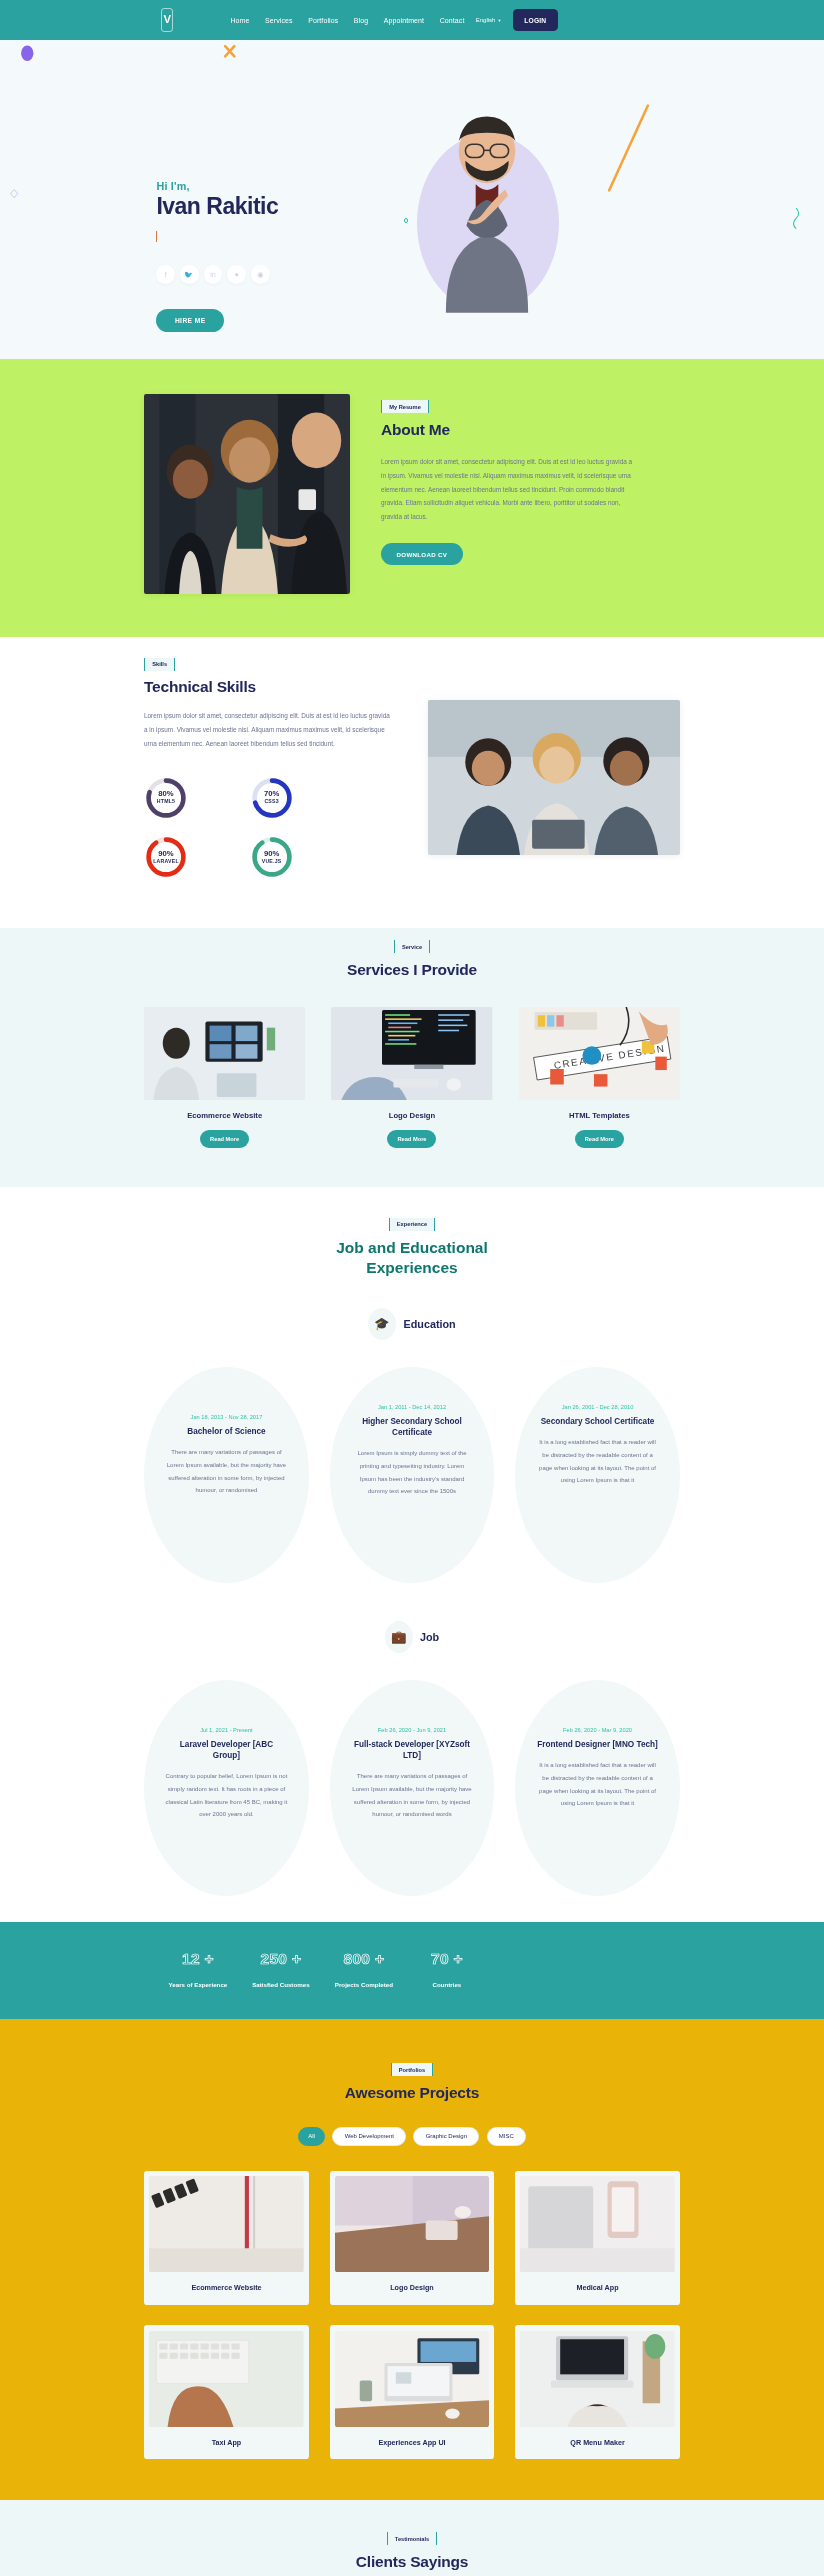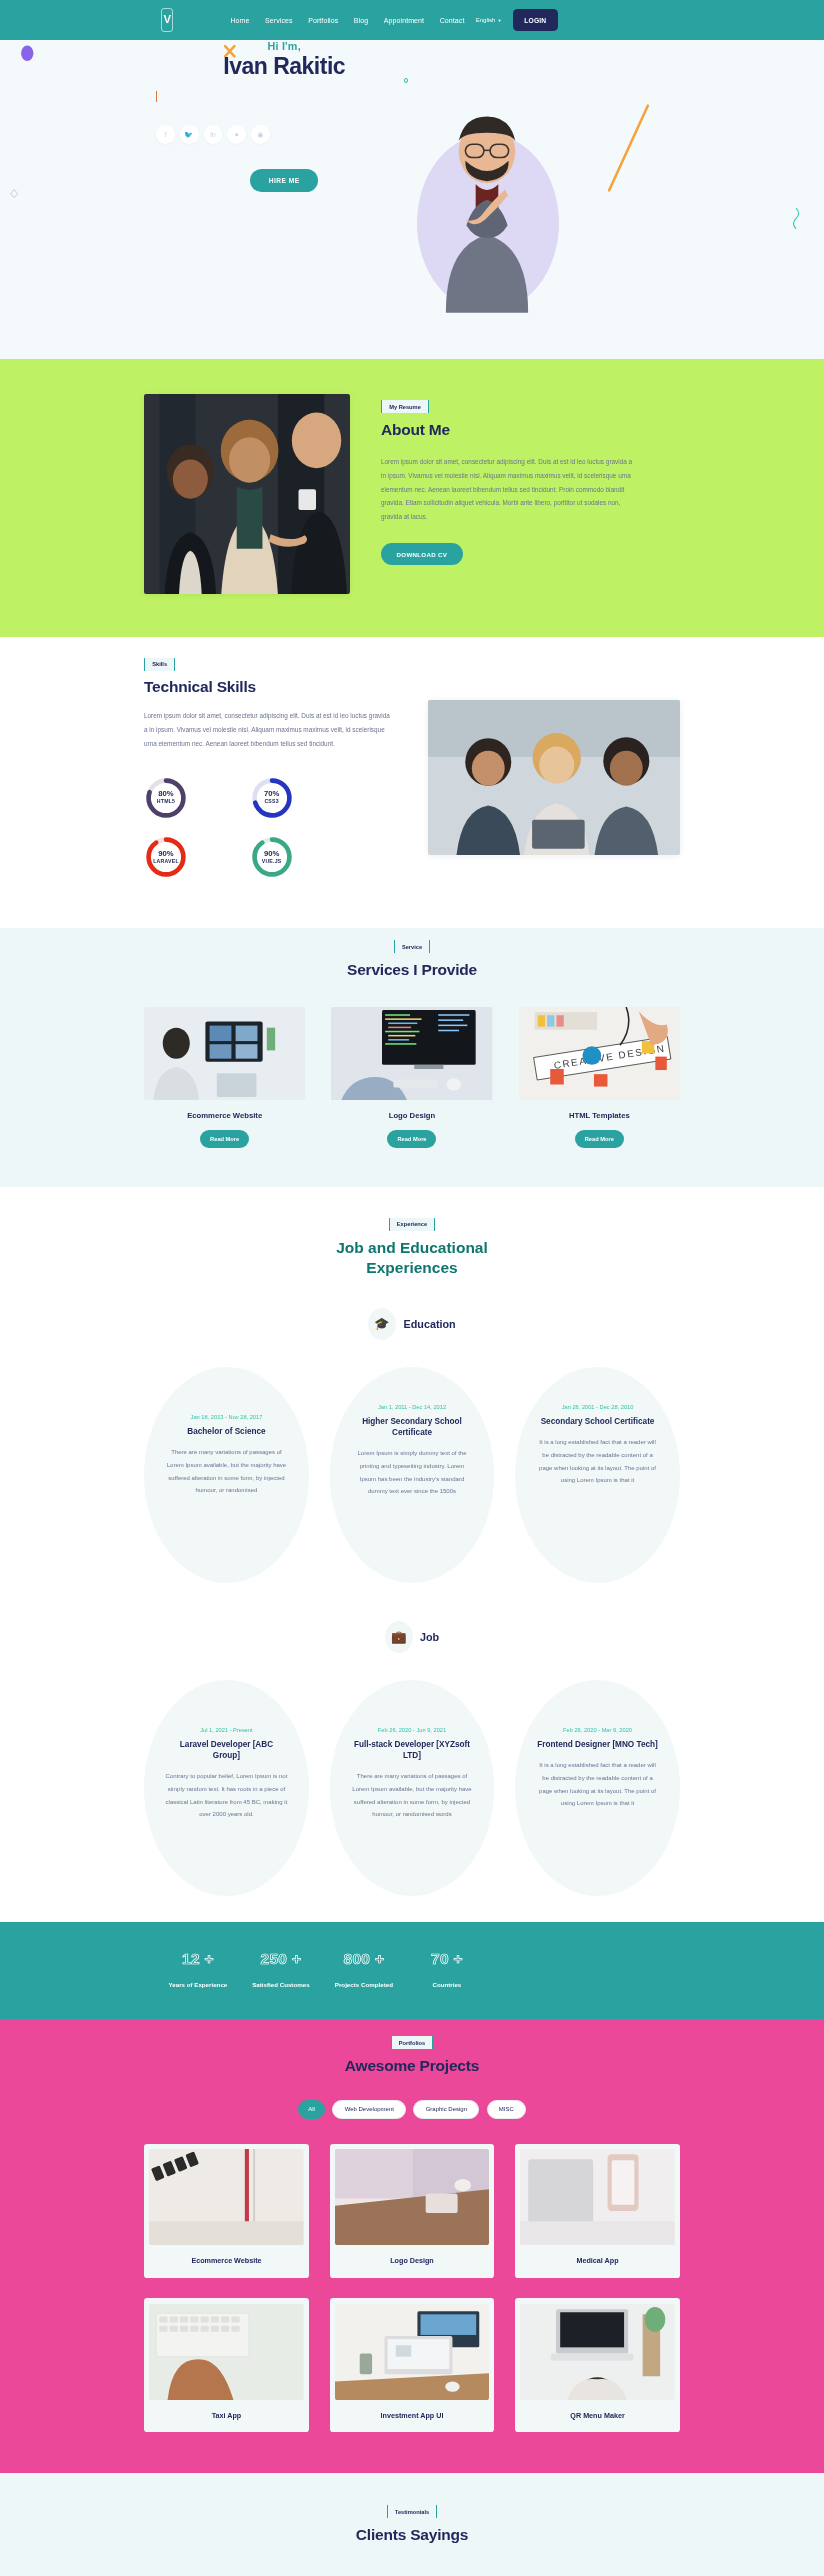--- a/index.html
+++ b/index.html
@@ -30,21 +30,21 @@
   .login-btn {
     background:#22285c; color:#fff; font-size:6.7px; font-weight:700;
     padding:7.2px 11.3px; border-radius:4.6px; margin-left:11.3px; letter-spacing:0.2px;
   }
 
   
   .hero {
     background:#f4fafb; height:319px; position:relative; overflow:hidden;
   }
   .hero-inner { width:536px; margin:0 auto; display:flex; position:relative; height:100%; }
-  .hero-left { width:50%; padding-left:12.4px; position:relative; z-index:3;text-align:center; }
+  .hero-left { width:50%; padding-top:140px; padding-left:12.4px; position:relative; z-index:3; }
   .hi { color:#2aa3a0; font-size:10.8px; font-weight:700; letter-spacing:0.2px; }
   .hero-name { font-size:23px; font-weight:800; color:#22285c; letter-spacing:-0.5px; line-height:1.12; margin-top:2px; position:relative; }
   .hero-name .dot-o {
     position:absolute; width:4.6px; height:4.6px; border:1px solid #2ec4a6; border-radius:50%;
     right:3.6px; bottom:-3.1px;
   }
   .typed { width:1px; height:11.3px; background:#d9763a; margin-top:11.3px; }
   .socials { display:flex; gap:5.2px; margin-top:23px; }
   .soc {
     width:18.5px; height:18.5px; border-radius:50%; background:#fff; display:flex;
@@ -138,21 +138,21 @@
   .stats { background:#2aa3a0; padding:28px 0 31px; }
   .stats-inner { width:536px; margin:0 auto; display:flex; gap:0; padding-left:12.4px; }
   .stat { width:83px; text-align:center; }
   .stat-num {
     font-size:15.5px; font-weight:800; color:transparent;
     -webkit-text-stroke:0.7px #ffffff; letter-spacing:0.3px;
   }
   .stat-lbl { font-size:6.2px; font-weight:700; color:#fff; margin-top:13.4px; }
 
   
-  .portfolio { background:#ec4899; padding:17px 0 41px; }
+  .portfolio { background:#eab308; padding:44px 0 41px; }
   .filters { display:flex; justify-content:center; gap:7.2px; margin-top:25px; }
   .filt {
     border:0.5px solid #e7eef0; border-radius:10.3px; padding:5.7px 11.3px; font-size:6px;
     color:#22285c; background:#fff;
   }
   .filt.active { background:#2aa3a0; color:#fff; border-color:#2aa3a0; padding:5.7px 9.3px; }
   .proj-grid { display:grid; grid-template-columns:repeat(3,1fr); gap:20.6px; margin-top:25px; }
   .proj-card { background:#f1f8f7; border-radius:3.1px; padding:5.2px 5.2px 0; }
   .proj-img { width:100%; height:96px; border-radius:2.6px; overflow:hidden; }
   .proj-title { font-size:7.2px; font-weight:700; text-align:center; padding:11.3px 0 12.4px; color:#22285c; }
@@ -589,21 +589,21 @@
               <rect width="300" height="186" fill="#f3f1ee"></rect>
               <rect x="160" y="14" width="120" height="70" rx="3" fill="#2c3b4a"></rect>
               <rect x="166" y="20" width="108" height="40" fill="#6aa6cf"></rect>
               <rect x="96" y="62" width="132" height="74" rx="4" fill="#dcdcdc"></rect>
               <rect x="102" y="68" width="120" height="58" fill="#f3f5f6"></rect>
               <rect x="48" y="96" width="24" height="40" rx="4" fill="#9aa89a"></rect>
               <rect x="118" y="80" width="30" height="22" fill="#cfd9de"></rect>
               <path d="M0 150 L300 134 L300 186 L0 186Z" fill="#b58a5e"></path>
               <ellipse cx="228" cy="160" rx="14" ry="10" fill="#f0f0ee"></ellipse>
             </svg></div>
-        <div class="proj-title">Investment App UI</div>
+        <div class="proj-title">Experiences App UI</div>
       </div>
       <div class="proj-card">
         <div class="proj-img"><svg class="ph" viewBox="0 0 300 186" preserveAspectRatio="none">
               <rect width="300" height="186" fill="#eef0f0"></rect>
               <rect x="70" y="10" width="140" height="86" rx="4" fill="#c8ccce"></rect>
               <rect x="78" y="16" width="124" height="68" fill="#1d2026"></rect>
               <rect x="60" y="96" width="160" height="14" rx="3" fill="#dfe2e3"></rect>
               <ellipse cx="150" cy="176" rx="40" ry="34" fill="#3a2f28"></ellipse>
               <path d="M92 186 q16-46 58-40 q42-6 58 40Z" fill="#e8e4e0"></path>
               <rect x="238" y="20" width="34" height="120" fill="#c2a783"></rect>

